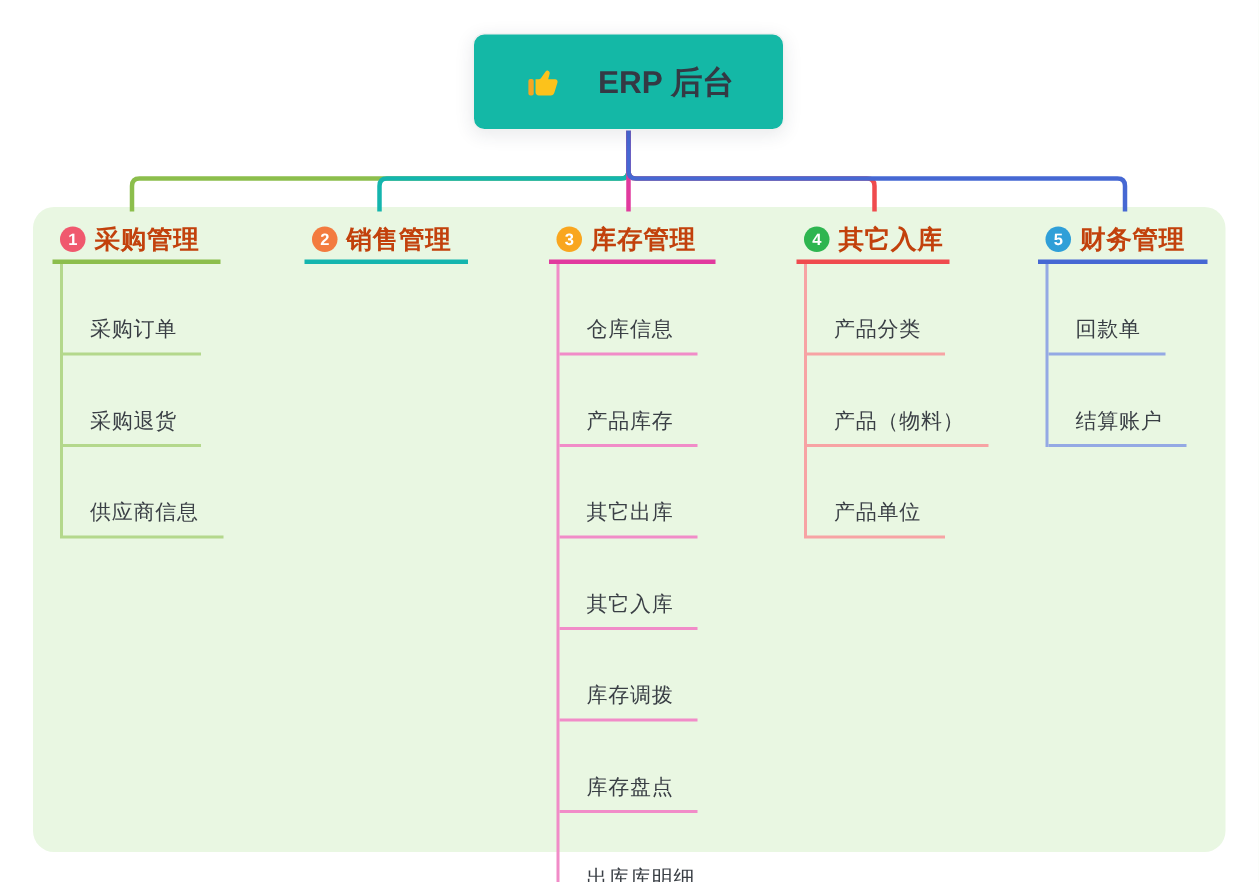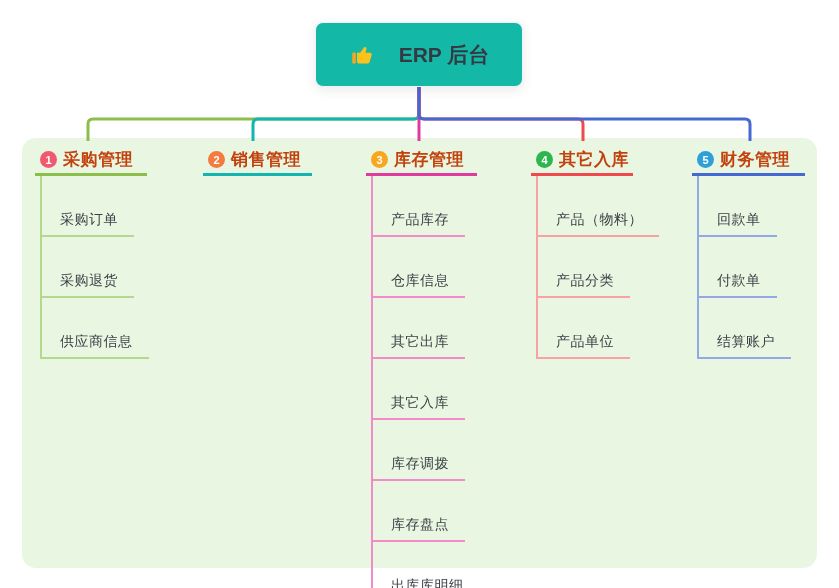--- a/index.html
+++ b/index.html
@@ -76,24 +76,24 @@
       <span class="branch-label">销售管理</span>
     </div>
   </div>
       <div class="branch" style="left: 366px; --line: #e13a9e; --childline: #f18cc8; --badge: #f9a61f;">
     <div class="branch-title" style="width: 106px;">
       <span class="badge">3</span>
       <span class="branch-label">库存管理</span>
     </div>
     <div class="children">
           <div class="child">
-    <span class="child-label">产品库存</span>
+    <span class="child-label">仓库信息</span>
   </div>
           <div class="child">
-    <span class="child-label">仓库信息</span>
+    <span class="child-label">产品库存</span>
   </div>
           <div class="child">
     <span class="child-label">其它出库</span>
   </div>
           <div class="child">
     <span class="child-label">其它入库</span>
   </div>
           <div class="child">
     <span class="child-label">库存调拨</span>
   </div>
@@ -105,41 +105,38 @@
   </div>
         </div>
   </div>
       <div class="branch" style="left: 531px; --line: #ef4b4e; --childline: #f7a3a4; --badge: #2eb550;">
     <div class="branch-title" style="width: 97px;">
       <span class="badge">4</span>
       <span class="branch-label">其它入库</span>
     </div>
     <div class="children">
           <div class="child">
-    <span class="child-label">产品（物料）</span>
+    <span class="child-label">产品分类</span>
   </div>
           <div class="child">
-    <span class="child-label">产品分类</span>
+    <span class="child-label">产品（物料）</span>
   </div>
           <div class="child">
     <span class="child-label">产品单位</span>
   </div>
         </div>
   </div>
       <div class="branch" style="left: 692px; --line: #4668d3; --childline: #94a9e4; --badge: #2f9fd8;">
     <div class="branch-title" style="width: 108px;">
       <span class="badge">5</span>
       <span class="branch-label">财务管理</span>
     </div>
     <div class="children">
           <div class="child">
     <span class="child-label">回款单</span>
   </div>
           <div class="child">
-    <span class="child-label">付款单</span>
-  </div>
-          <div class="child">
     <span class="child-label">结算账户</span>
   </div>
         </div>
   </div>
     </div>
 </div>
 
 </body></html>

